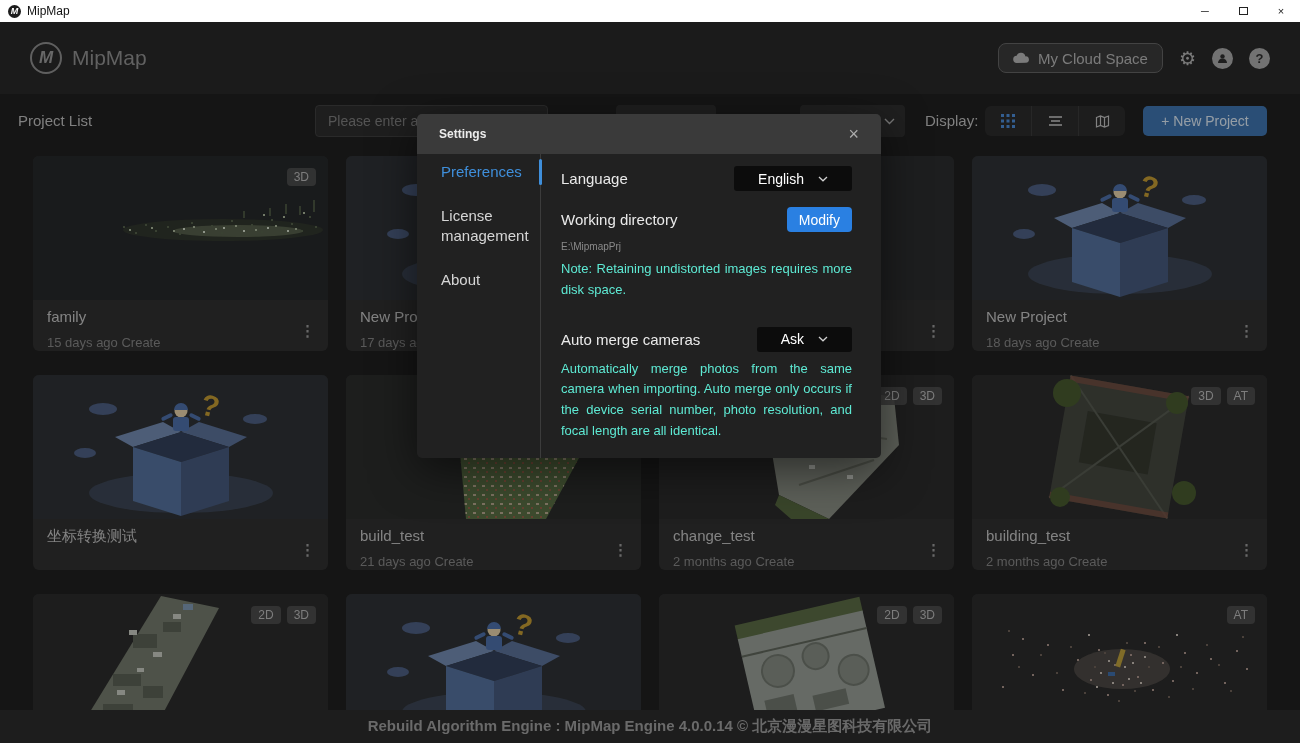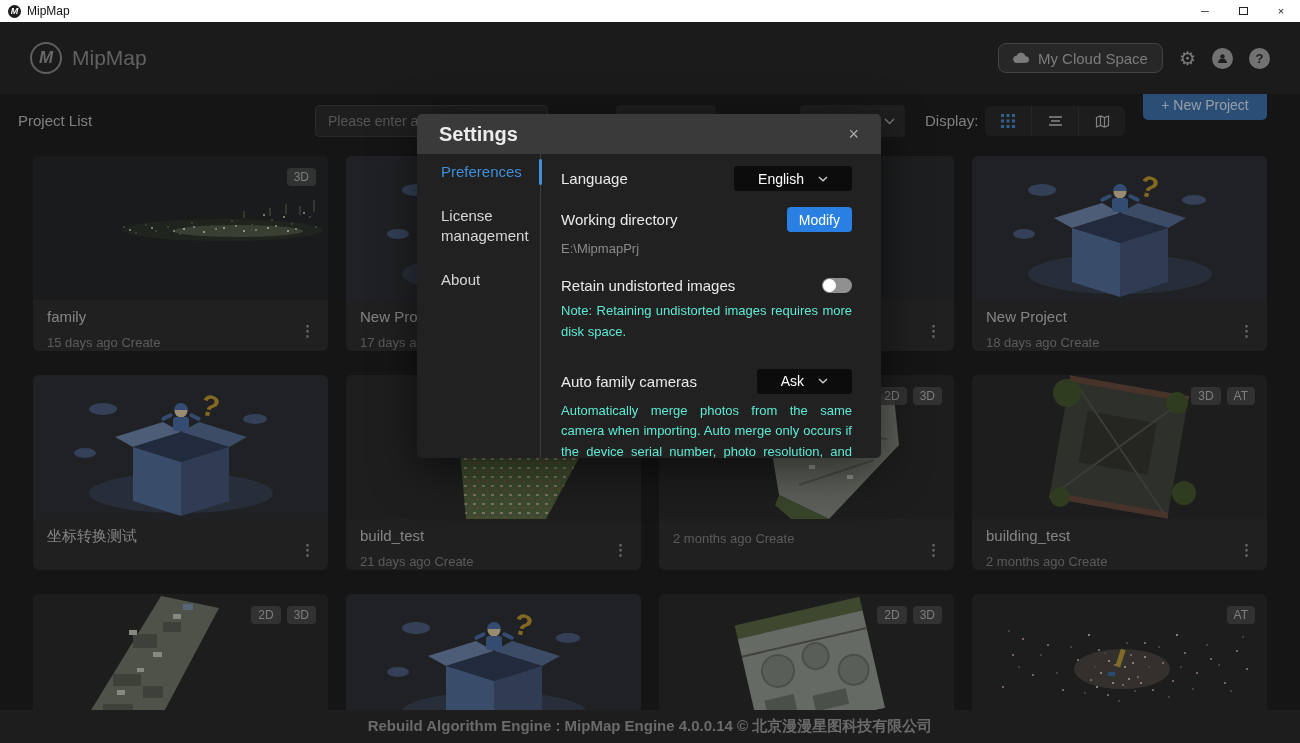--- a/index.html
+++ b/index.html
@@ -47,21 +47,21 @@
                background:#2f2f2f; border-radius:4px; z-index:1; }
   .toolbar-select { position:absolute; left:800px; top:105px; width:105px; height:32px;
                     background:#2f2f2f; border-radius:4px; z-index:1; }
   .toolbar-select svg { position:absolute; right:10px; top:13px; }
   .display-label { position:absolute; left:925px; top:104px; line-height:34px; font-size:15px;
                    color:#bdbdbd; z-index:1; }
   .view-group { position:absolute; left:985px; top:106px; width:140px; height:30px;
                 background:#2c2c2c; border-radius:6px; display:flex; z-index:1; }
   .view-btn { flex:1; display:flex; align-items:center; justify-content:center; }
   .view-btn + .view-btn { border-left:1px solid #3a3a3a; }
-  .new-project-btn { position:absolute; left:1143px; top:90px; width:124px; height:30px;
+  .new-project-btn { position:absolute; left:1143px; top:106px; width:124px; height:30px;
                      background:#3f74ae; border-radius:5px; color:#dbe7f3; font-size:14px;
                      display:flex; align-items:center; justify-content:center; z-index:1; }
 
   
   .grid { position:absolute; left:33px; top:156px; width:1234px; display:grid;
           grid-template-columns:repeat(4,295px); gap:24px 18px; grid-auto-rows:195px;
           z-index:1; }
   .card { background:#303030; border-radius:6px; overflow:hidden; position:relative;
           display:flex; flex-direction:column; }
   .thumb { height:144px; position:relative; background:#2b2d2f; flex:none; }
@@ -84,37 +84,37 @@
   
   .overlay { position:absolute; left:0; top:22px; right:0; bottom:0;
              background:rgba(0,0,0,0.32); z-index:50; }
 
   
   .modal { position:absolute; left:417px; top:114px; width:464px; height:344px; z-index:100;
            border-radius:5px; box-shadow:0 12px 45px rgba(0,0,0,.55); overflow:hidden;
            display:flex; flex-direction:column; background:#212121; }
   .modal-header { height:40px; background:#3a3a3a; display:flex; align-items:center;
                   padding:0 22px; flex:none; }
-  .modal-title { font-size:20px; color:#ececec; font-weight:bold; }
+  .modal-title { font-size:12px; color:#ececec; font-weight:bold; }
   .modal-close { margin-left:auto; color:#ababab; font-size:18px; line-height:1; }
   .modal-body { flex:1; display:flex; }
   .modal-nav { width:124px; border-right:1px solid #3c3c3c; padding-top:8px; flex:none; }
   .nav-item { padding:0 10px 0 24px; font-size:15px; color:#d6d6d6; margin-bottom:24px;
               position:relative; line-height:20px; }
   .nav-item.active { color:#3f8fdb; }
   .nav-item.active::after { content:""; position:absolute; right:-2px; top:-3px; width:3px;
                             height:26px; background:#3f8fdb; border-radius:2px; }
   .modal-content { flex:1; padding:12px 29px 0 20px; }
   .setting-row { display:flex; align-items:center; justify-content:space-between; }
   .row-label { font-size:15px; color:#eaeaea; }
   .mini-select { background:#0c0c0c; color:#fff; font-size:14px; border-radius:3px;
                  height:25px; display:flex; align-items:center; padding:0 24px; gap:14px; }
   .modify-btn { background:#2a80e2; color:#fff; font-size:14px; border-radius:4px; height:25px;
                 padding:0 12px; display:flex; align-items:center;text-align:right; }
-  .path-text { font-size:13px; color:#8a8a8a; margin-top:9px; }
+  .path-text { font-size:10px; color:#8a8a8a; margin-top:9px; }
   .toggle { width:30px; height:15px; background:#909090; border-radius:8px; position:relative; }
   .toggle::before { content:""; position:absolute; left:1px; top:1px; width:13px; height:13px;
                     border-radius:50%; background:#fff; }
   .note-text { font-size:13px; color:#5eead4; text-align:justify; line-height:1.6;
                margin-top:7px; }
   .mt16 { margin-top:16px;gap:16px; } .mt20 { margin-top:21px; } .mt24 { margin-top:26px; }
 </style>
 </head>
 <body>
 
@@ -360,20 +360,21 @@
       <rect x="188" y="100" width="6" height="4"></rect>
             <rect x="168" y="32" width="7" height="4"></rect>
     </g>
     <g stroke="#6c7065" stroke-width="2" fill="none">
       <line x1="128" y1="50" x2="228" y2="64"></line>
             <line x1="140" y1="110" x2="215" y2="85"></line>
     </g>
   </svg>
 </div>
     <div class="card-info">
+      <div class="card-name">change_test</div>
       <div class="card-meta">2 months ago Create</div>
       <div class="kebab">⋮</div>
     </div>
   </div>
 
   <div class="card">
     <div class="thumb">
       <div class="badges">
           <span class="badge">3D</span>
           <span class="badge">AT</span>
@@ -546,28 +547,24 @@
           </svg>
         </div>
       </div>
 
       <div class="setting-row mt16">
         <div class="row-label">Working directory</div>
         <div class="modify-btn">Modify</div>
       </div>
       <div class="path-text">E:\MipmapPrj</div>
 
-      <div class="setting-row mt20">
-        <div class="row-label">Retain undistorted images</div>
-        <div class="toggle"></div>
-      </div>
       <div class="note-text">Note: Retaining undistorted images requires more disk space.</div>
 
       <div class="setting-row mt24">
-        <div class="row-label">Auto family cameras</div>
+        <div class="row-label">Auto merge cameras</div>
         <div class="mini-select" style="min-width:76px; justify-content:space-between;">
           <span>Ask</span>
           <svg width="10" height="6" viewBox="0 0 10 6">
             <polyline points="1,1 5,4.8 9,1" fill="none" stroke="#cfcfcf" stroke-width="1.3"></polyline>
           </svg>
         </div>
       </div>
       <div class="note-text">Automatically merge photos from the same camera when importing. Auto merge only occurs if the device serial number, photo resolution, and focal length are all identical.</div>
 
     </div>

